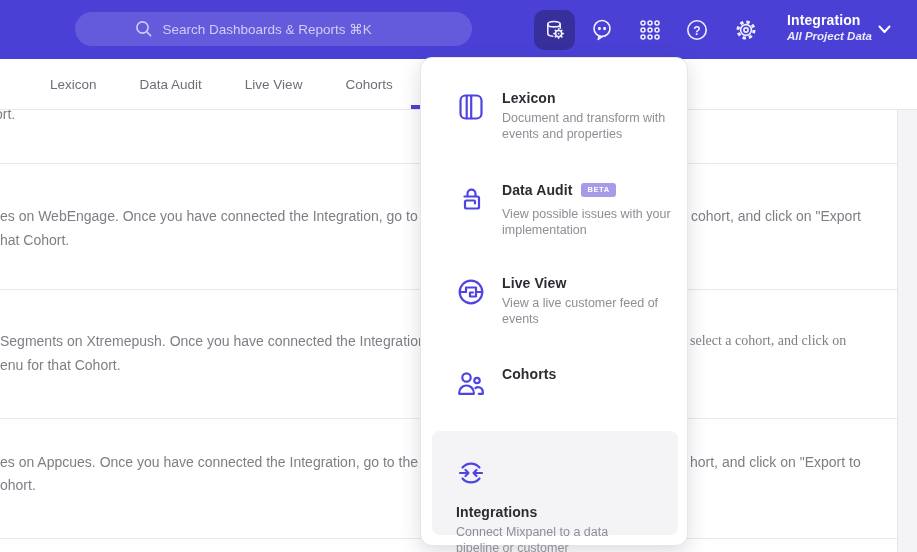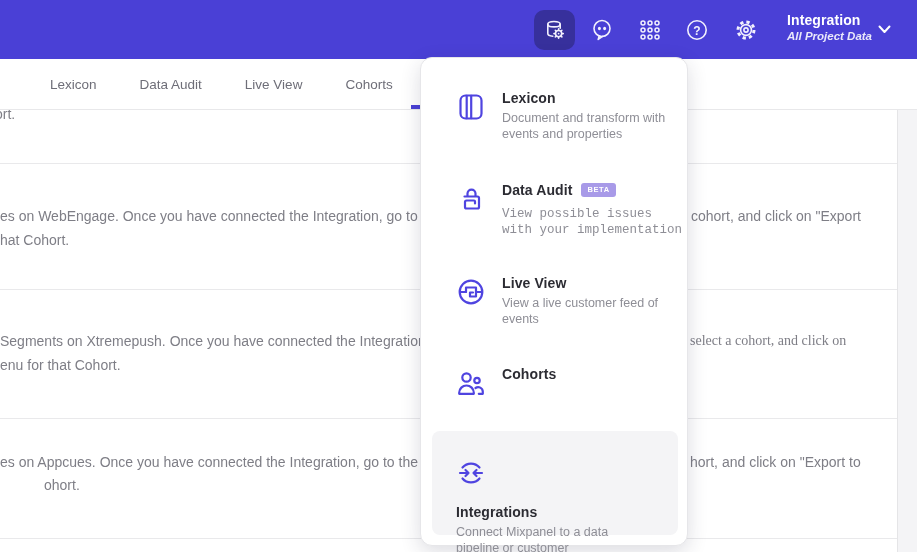--- a/index.html
+++ b/index.html
@@ -62,21 +62,21 @@
   .mitem { position:absolute; left:35px; right:14px; display:flex; gap:16px; cursor:pointer; }
   .mitem .micon { width:30px; height:30px; flex:0 0 30px; margin-top:2px; }
   .mtitle-row { display:flex; align-items:center; }
   .mtitle { font-size:14px; font-weight:700; color:#2c2c33; letter-spacing:.1px; }
   .badge {
     margin-left:9px; background:#a89ae8; color:#fff; font-size:7.5px; font-weight:700;
     letter-spacing:.6px; padding:3px 6px; border-radius:3px; line-height:1;
   }
   .mdesc { font-size:12.5px; color:#8e8e96; line-height:15.5px; margin-top:5px; }
   .it-lexicon { top:32px; }      .it-lexicon .mdesc { width:166px; }
-  .it-dataaudit { top:124px; }   .it-dataaudit .mdesc { width:184px; margin-top:9px;font-family:Liberation Mono, monospace; }
+  .it-dataaudit { top:124px; }   .it-dataaudit .mdesc { width:184px; margin-top:9px; }
   .it-liveview { top:217px; }    .it-liveview .mdesc { width:180px; }
   .it-cohorts { top:308px; }     .it-cohorts .mdesc { width:184px; }
   .hlbox { position:absolute; left:11px; top:373px; width:246px; height:104px; background:#f4f4f6; border-radius:8px; cursor:pointer; }
   .it-integrations { top:398px;flex-direction:column; } .it-integrations .mdesc { width:172px; }
 
   svg .pstroke { stroke:#4f44e0; stroke-width:2.2; fill:none; stroke-linecap:round; stroke-linejoin:round; }
   svg .wstroke { stroke:#f2f0fd; stroke-width:1.6; fill:none; stroke-linecap:round; stroke-linejoin:round; }
 </style>
 </head>
 <body>
@@ -86,37 +86,44 @@
 <span class="bgtext" style="left:0; top:208px;">es on WebEngage. Once you have connected the Integration, go to the</span>
 <span class="bgtext" style="left:691px; top:208px;">cohort, and click on "Export</span>
 <span class="bgtext" style="left:0; top:232px;">hat Cohort.</span>
 
 <span class="bgtext" style="left:0; top:333px;">Segments on Xtremepush. Once you have connected the Integration,</span>
 <span class="bgtext" style="left:690px; top:333px;font-family:Liberation Serif, serif;">select a cohort, and click on</span>
 <span class="bgtext" style="left:0; top:357px;">enu for that Cohort.</span>
 
 <span class="bgtext" style="left:0; top:454px;">es on Appcues. Once you have connected the Integration, go to the M</span>
 <span class="bgtext" style="left:690px; top:454px;">hort, and click on "Export to</span>
-<span class="bgtext" style="left:0; top:477px;padding-left:44px;">ohort.</span>
+<span class="bgtext" style="left:0; top:477px;">ohort.</span>
 
 <div class="divider" style="top:163px;"></div>
 <div class="divider" style="top:289px;"></div>
 <div class="divider" style="top:418px;"></div>
 <div class="divider" style="top:538px;"></div>
 <div class="rail"></div>
 
 <nav class="tabbar">
   <span class="tab">Lexicon</span>
   <span class="tab">Data Audit</span>
   <span class="tab">Live View</span>
   <span class="tab">Cohorts</span>
 </nav>
 <div class="tab-underline"></div>
 
 <header class="topbar">
+  <div class="searchpill">
+    <svg width="18" height="18" viewBox="0 0 18 18">
+      <circle cx="7.5" cy="7.5" r="5.6" stroke="#d2cdf6" stroke-width="1.6" fill="none"></circle>
+      <line x1="11.8" y1="11.8" x2="15.6" y2="15.6" stroke="#d2cdf6" stroke-width="1.6" stroke-linecap="round"></line>
+    </svg>
+    <input class="search-input" type="text" placeholder="Search Dashboards &amp; Reports ⌘K" style="">
+  </div>
 
   <div class="dbbtn">
     <svg width="26" height="26" viewBox="0 0 26 26">
       <ellipse class="wstroke" cx="12" cy="7.2" rx="6.2" ry="2.7"></ellipse>
       <path class="wstroke" d="M5.8,7.2 V16.5 c0,1.4 2.2,2.5 5,2.7"></path>
       <path class="wstroke" d="M18.2,7.2 V11.2"></path>
       <circle class="wstroke" cx="16.6" cy="16.6" r="3.1"></circle>
       <circle cx="16.6" cy="16.6" r="0.9" fill="#f2f0fd"></circle>
       <g class="wstroke">
         <line x1="16.6" y1="11.9" x2="16.6" y2="13.1"></line>

